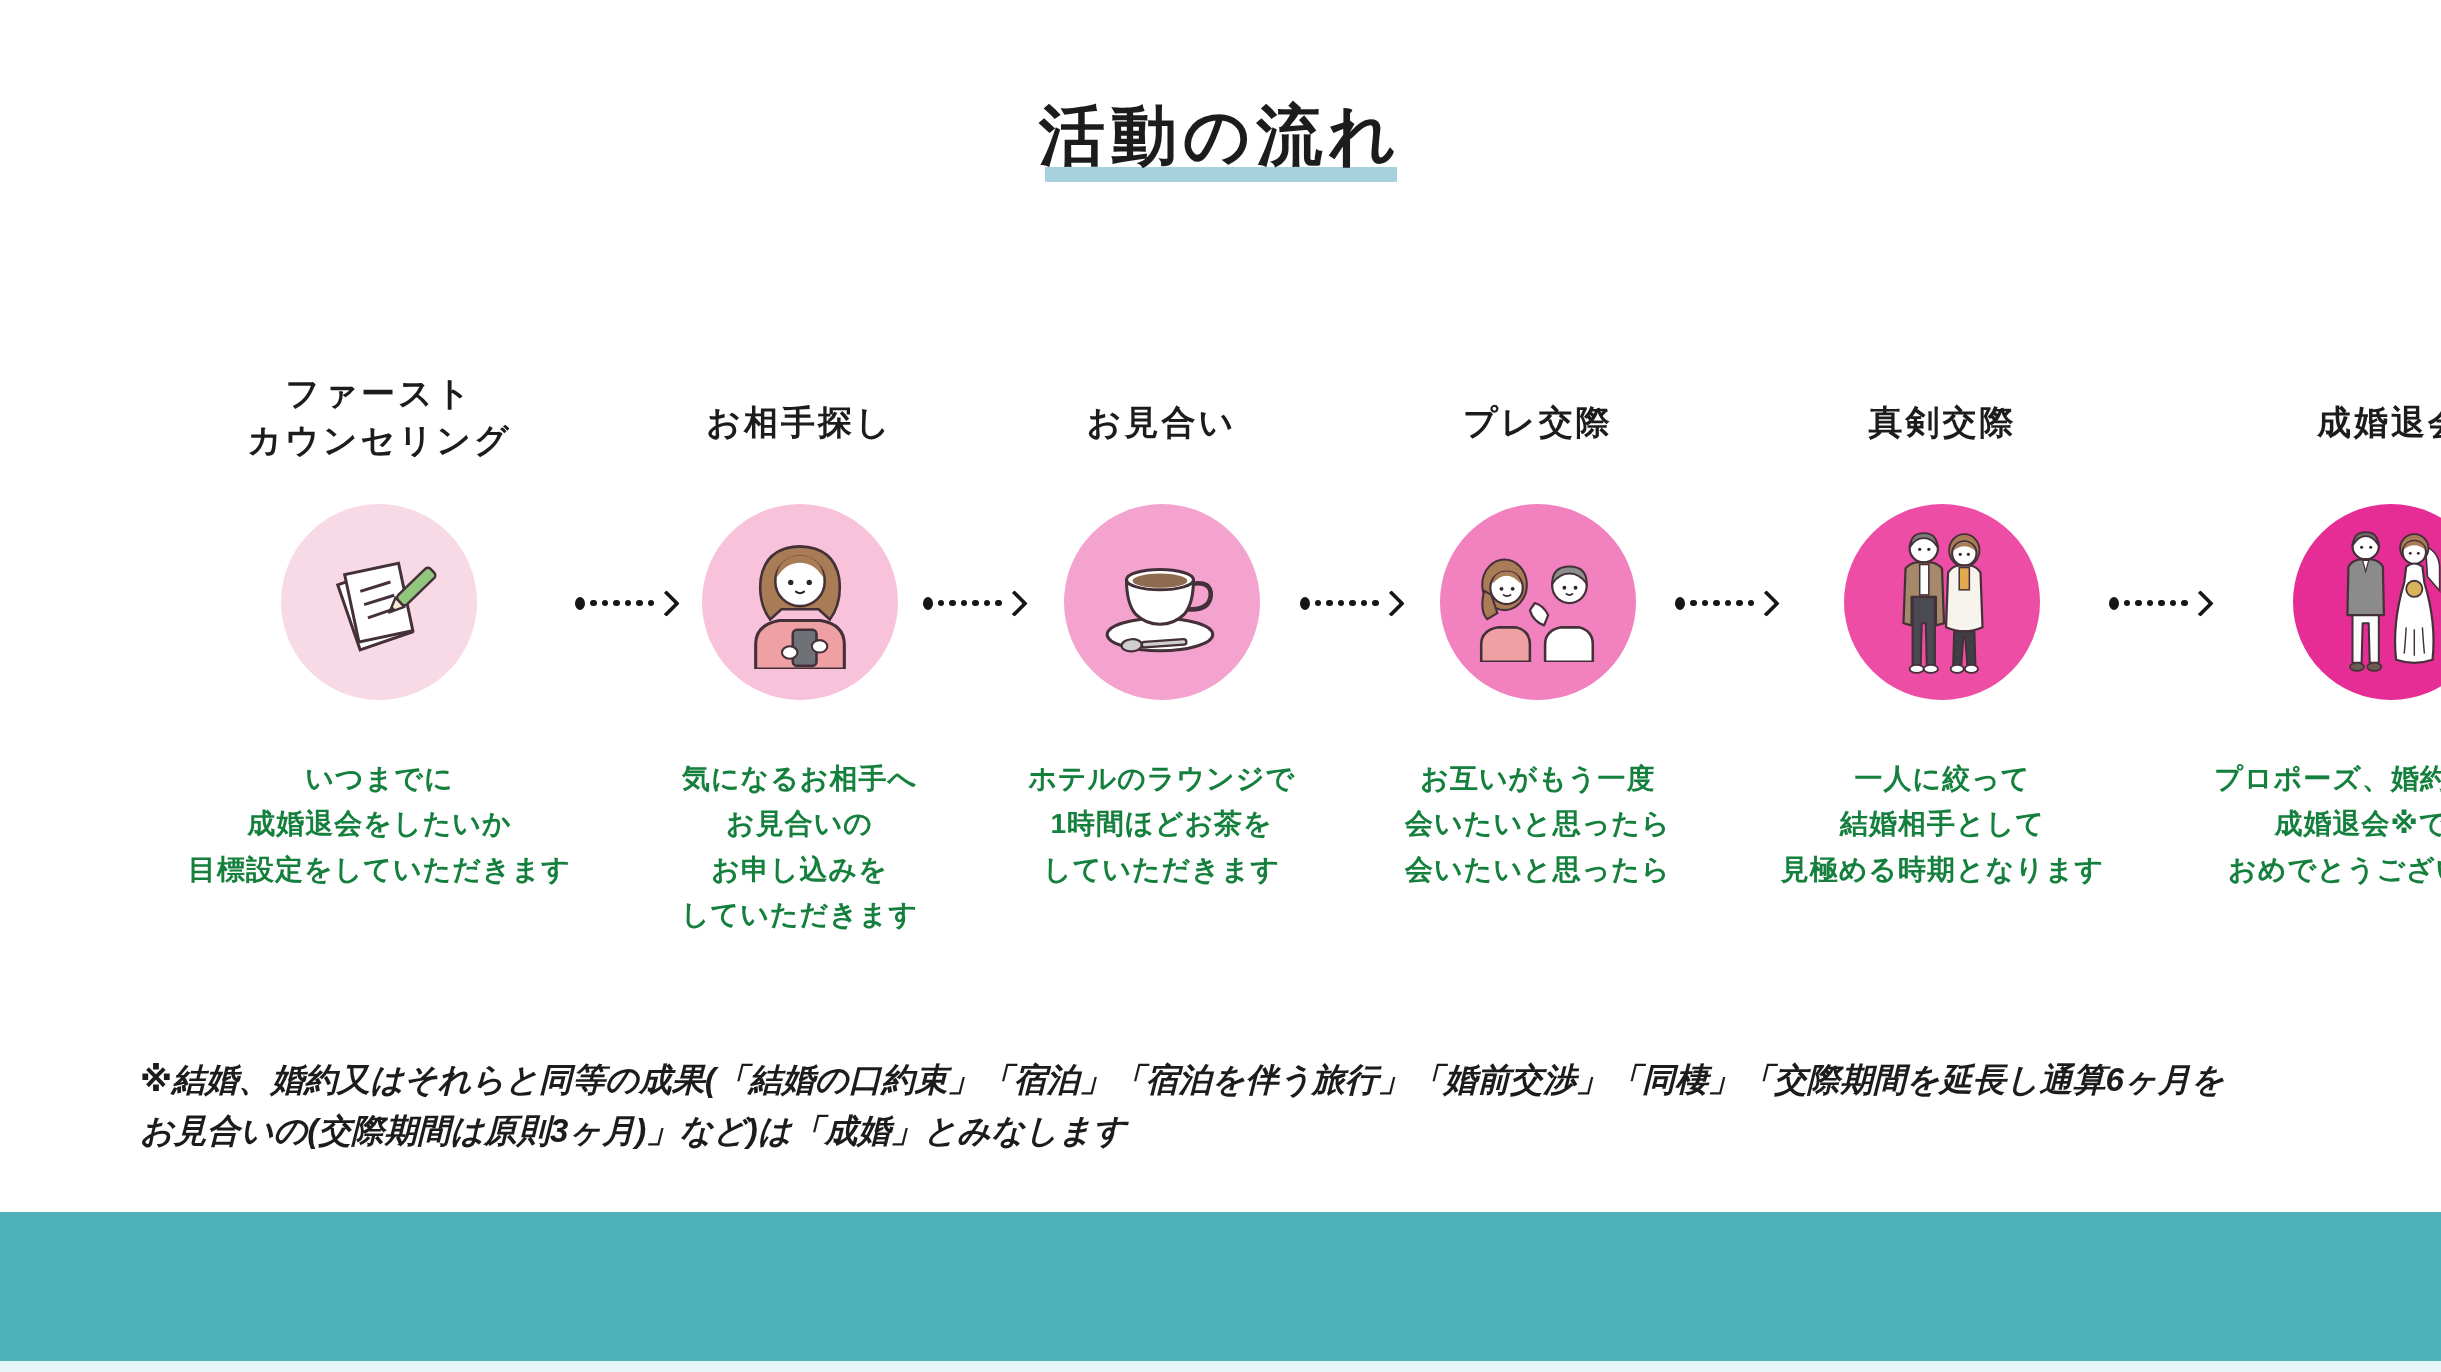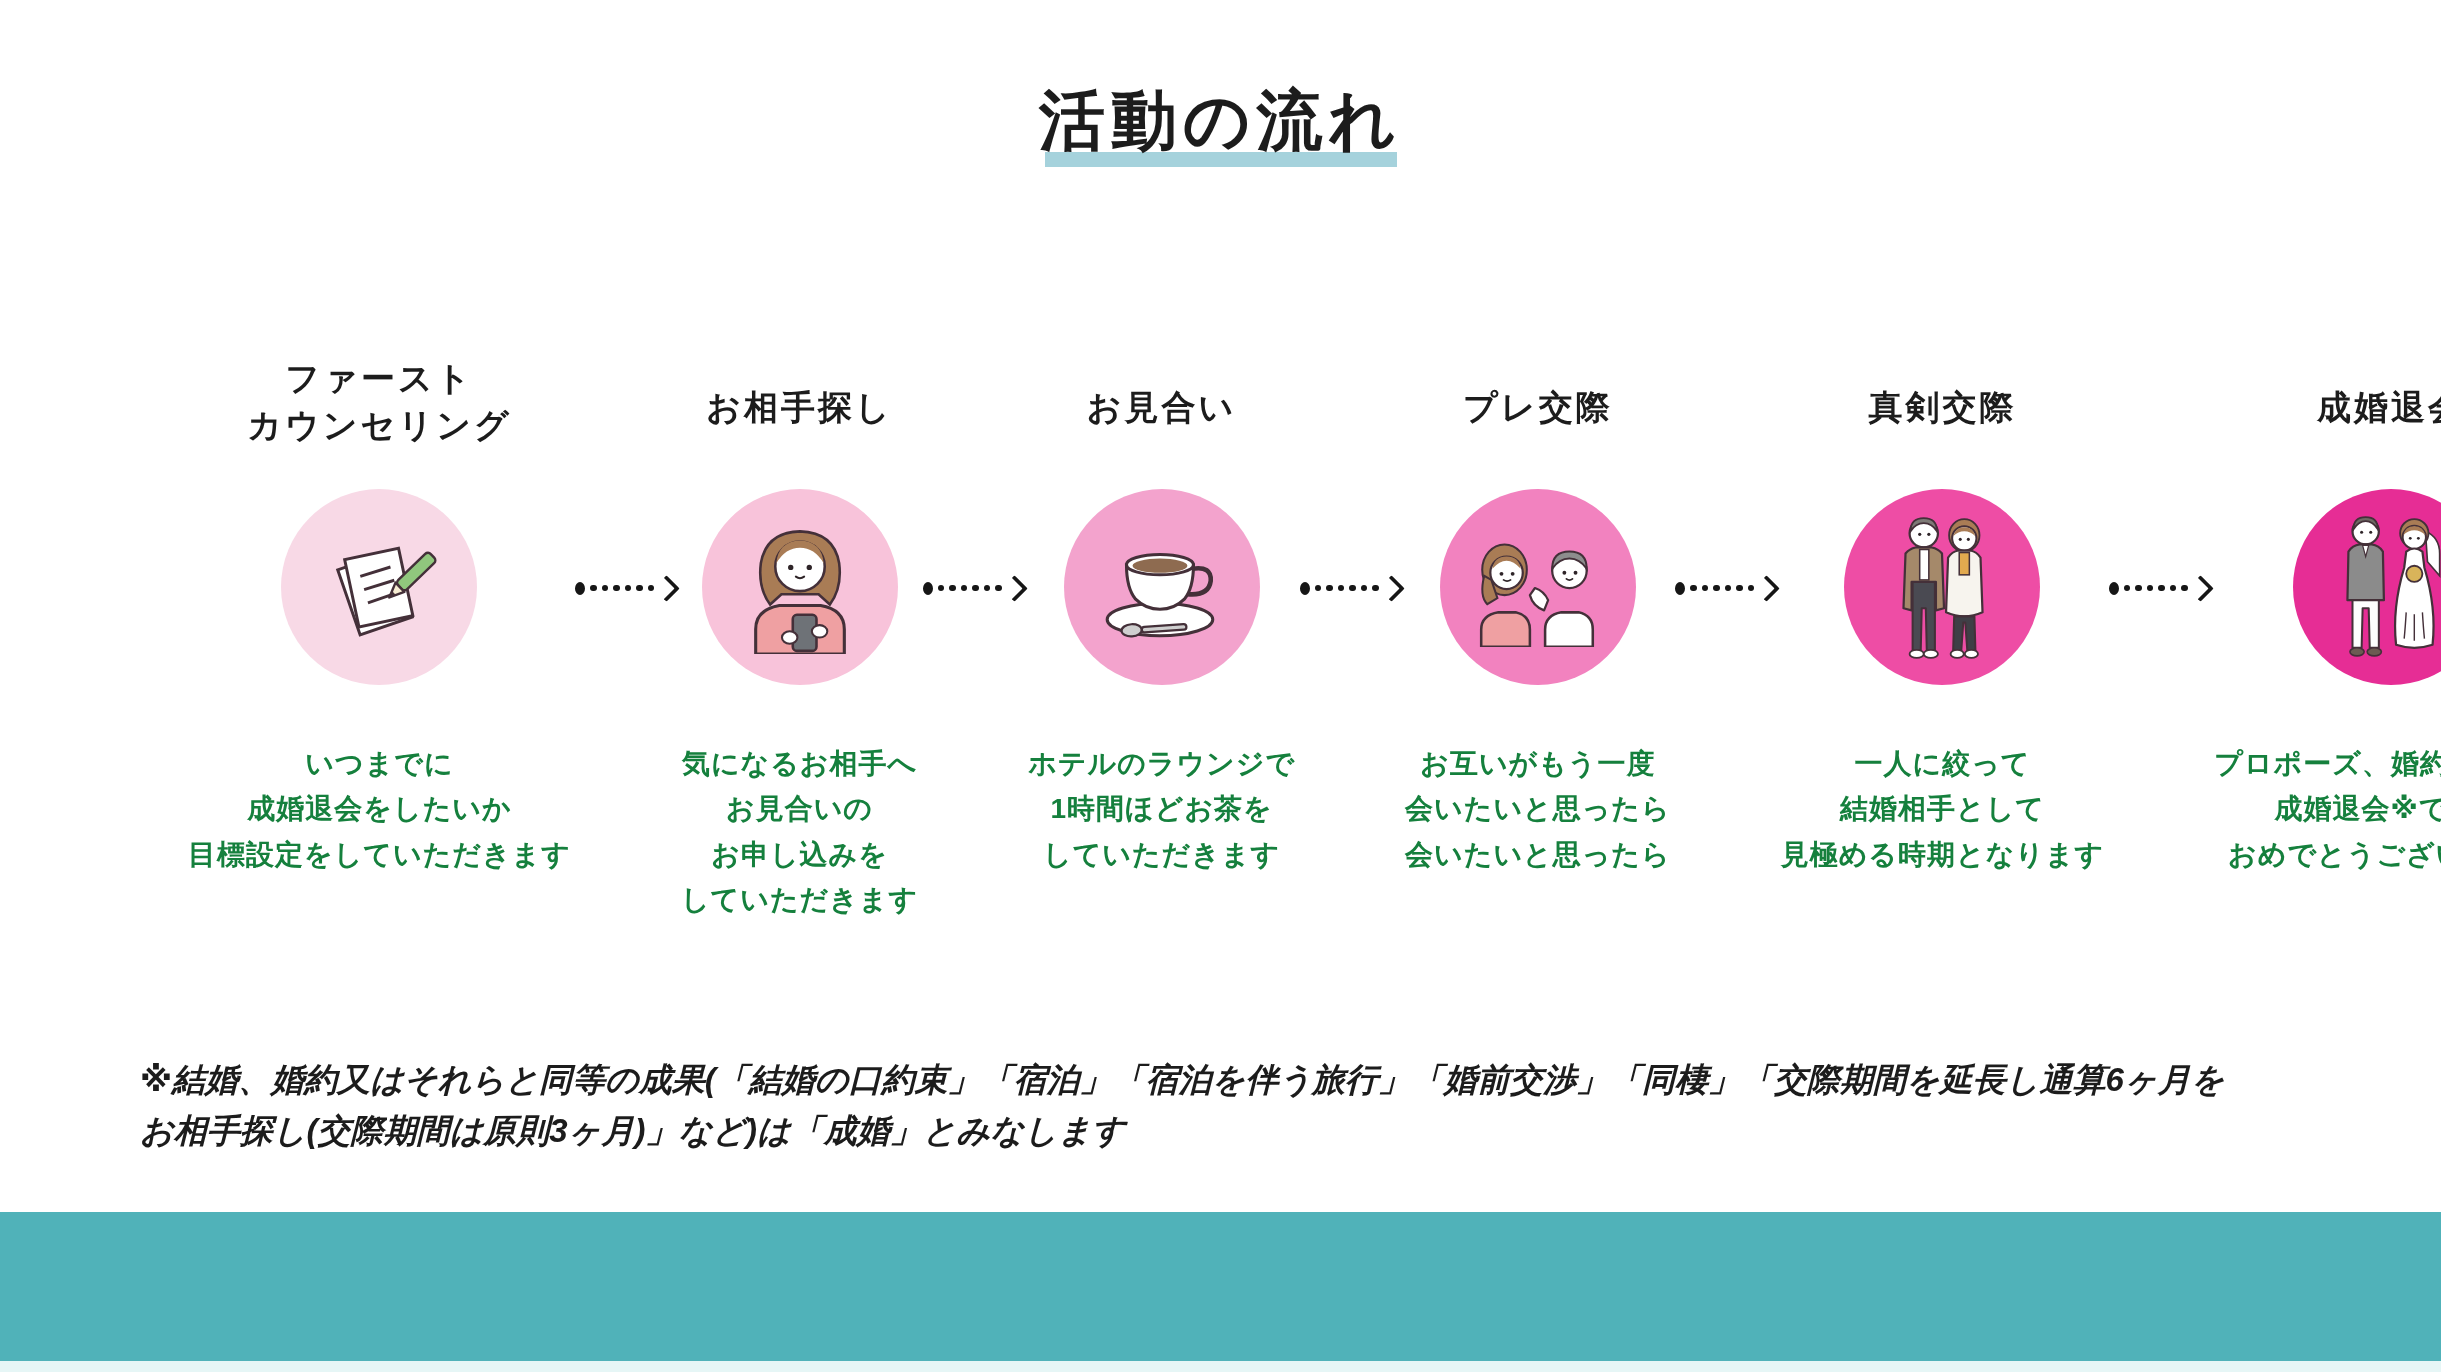--- a/index.html
+++ b/index.html
@@ -8,21 +8,21 @@
     background:#ffffff;
   }
   #page {
     position:relative;
     width:2441px; height:1372px;
     background:#ffffff;
     overflow:hidden;
   }
 
   
-  .title-wrap { padding-top:76px; text-align:center; }
+  .title-wrap { padding-top:76px; text-align:center;margin-top:15px; }
   .page-title {
     position:relative; z-index:1;
     margin:0;
     font-size:66px; font-weight:700; letter-spacing:6px;
     color:#1c1c1c;
   }
   .title-underline {
     width:352px; height:15px;
     margin:-14px auto 0;
     position:relative; z-index:0;
@@ -324,19 +324,19 @@
           <div>プロポーズ、婚約をもって</div>
           <div>成婚退会※です！</div>
           <div>おめでとうございます！</div>
         </div>
     </div>
 
   </div>
 
   <div class="footnote">
       <div>※結婚、婚約又はそれらと同等の成果(「結婚の口約束」「宿泊」「宿泊を伴う旅行」「婚前交渉」「同棲」「交際期間を延長し通算6ヶ月を</div>
-      <div>お相手探し(交際期間は原則3ヶ月)」など)は「成婚」とみなします</div>
+      <div>お見合いの(交際期間は原則3ヶ月)」など)は「成婚」とみなします</div>
     </div>
 
   <div class="footer-band" style="background-color: rgb(80, 178, 185);"></div>
   <div class="footer-strip"></div>
 
 </div>
 
 </body></html>

